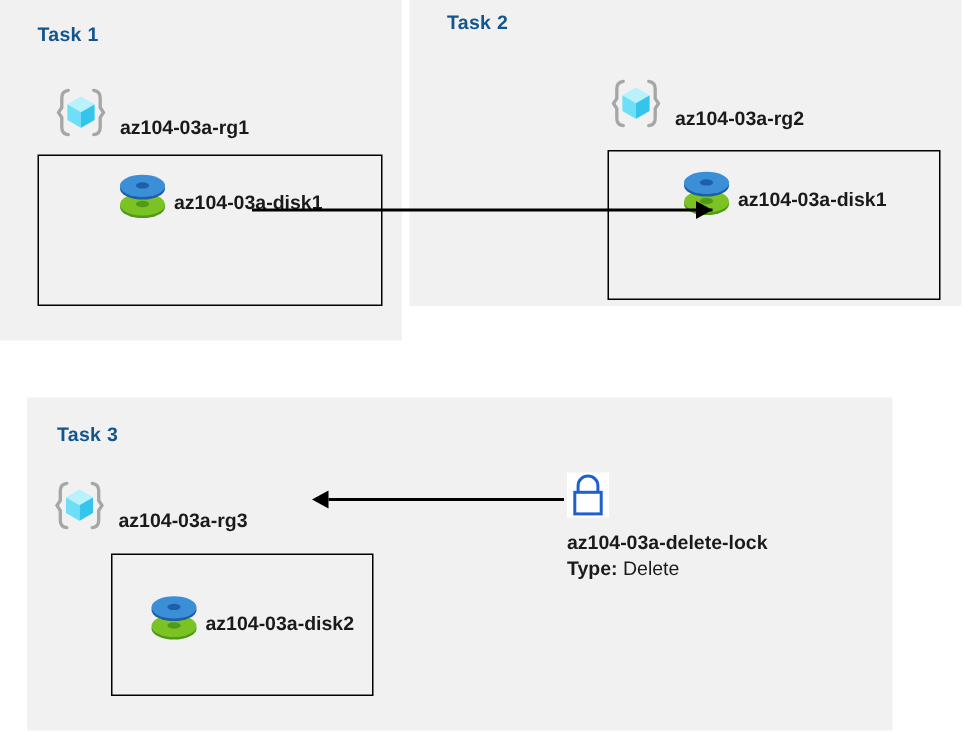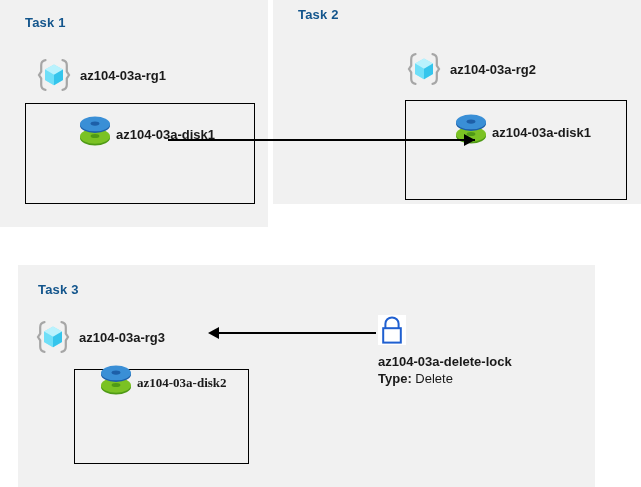--- a/index.html
+++ b/index.html
@@ -37,21 +37,21 @@
     white-space: nowrap;
   }
   #title-task1 { left: 25px; top: 15px; }
   #title-task2 { left: 25px; top: 7px;  }
   #title-task3 { left: 20px; top: 17px; }
 
   
   .rg-row {
     position: absolute;
     display: flex;
-    align-items: center;
+    align-items: flex-end;
     gap: 9px;
     white-space: nowrap;
   }
   .rg-label {
     font-size: 13px;
     font-weight: bold;
     color: #1a1a1a;
   }
 
   
@@ -216,21 +216,21 @@
           <polygon points="17,6.5 26,11.6 17,16.8 8,11.6" fill="#b9f2fd"></polygon>
           <polygon points="17,16.8 26,11.6 26,22.0 17,27.2" fill="#35c5ec"></polygon>
           <polygon points="8,11.6 17,16.8 17,27.2 8,22.0" fill="#6fdff8"></polygon>
         </svg>
       </span>
       <span class="rg-label">az104-03a-rg3</span>
     </div>
 
     <div class="inner-box" style="left:56px; top:104px; width:175px; height:95px;"></div>
 
-    <div class="disk-group" style="left:77px; top:96px; width:132px;font-family:Liberation Serif, serif;">
+    <div class="disk-group" style="left:77px; top:128px; width:132px;">
       <span>
         <svg class="disk-icon" viewBox="0 0 42 40" xmlns="http://www.w3.org/2000/svg">
           <ellipse cx="21" cy="26.0" rx="15" ry="7.4" fill="#4f9a16"></ellipse>
           <ellipse cx="21" cy="24.3" rx="15" ry="7.4" fill="#7bc224"></ellipse>
           <ellipse cx="21" cy="24.0" rx="4.4" ry="2.1" fill="#4f9a16"></ellipse>
           <ellipse cx="21" cy="13.6" rx="15" ry="7.4" fill="#1d5fa8"></ellipse>
           <ellipse cx="21" cy="11.9" rx="15" ry="7.4" fill="#3a8fd6"></ellipse>
           <ellipse cx="21" cy="11.6" rx="4.4" ry="2.1" fill="#1d5fa8"></ellipse>
         </svg>
       </span>

